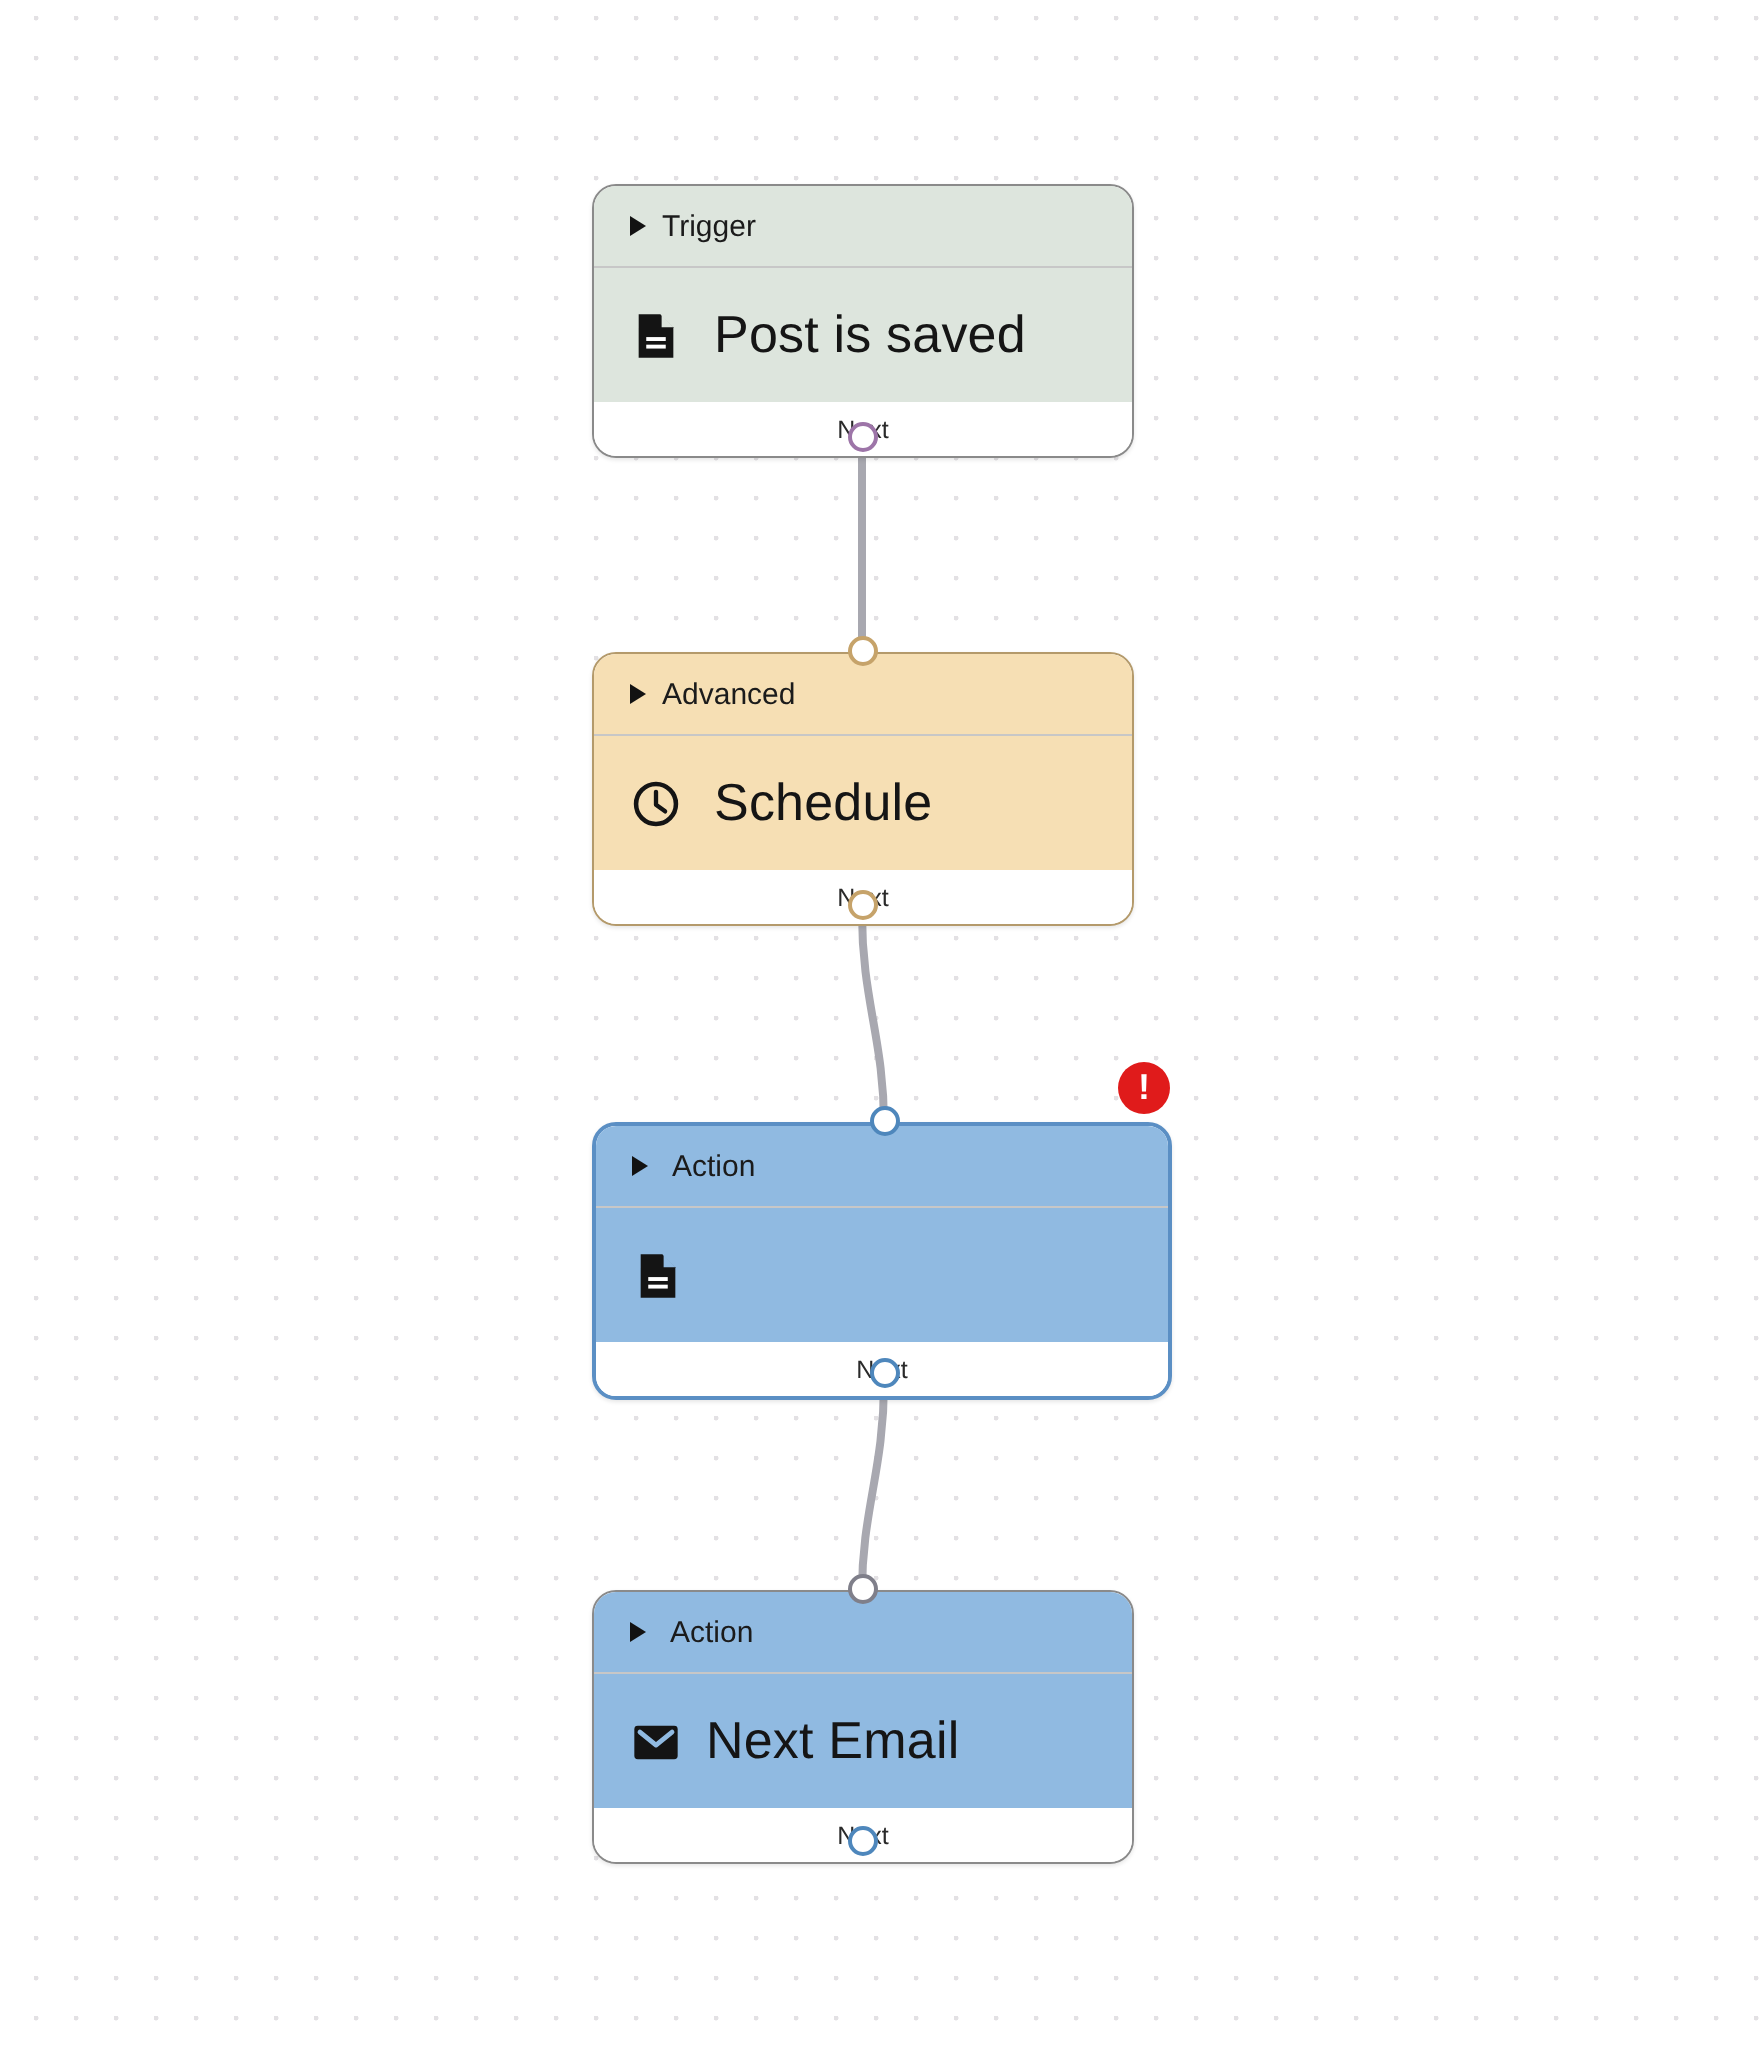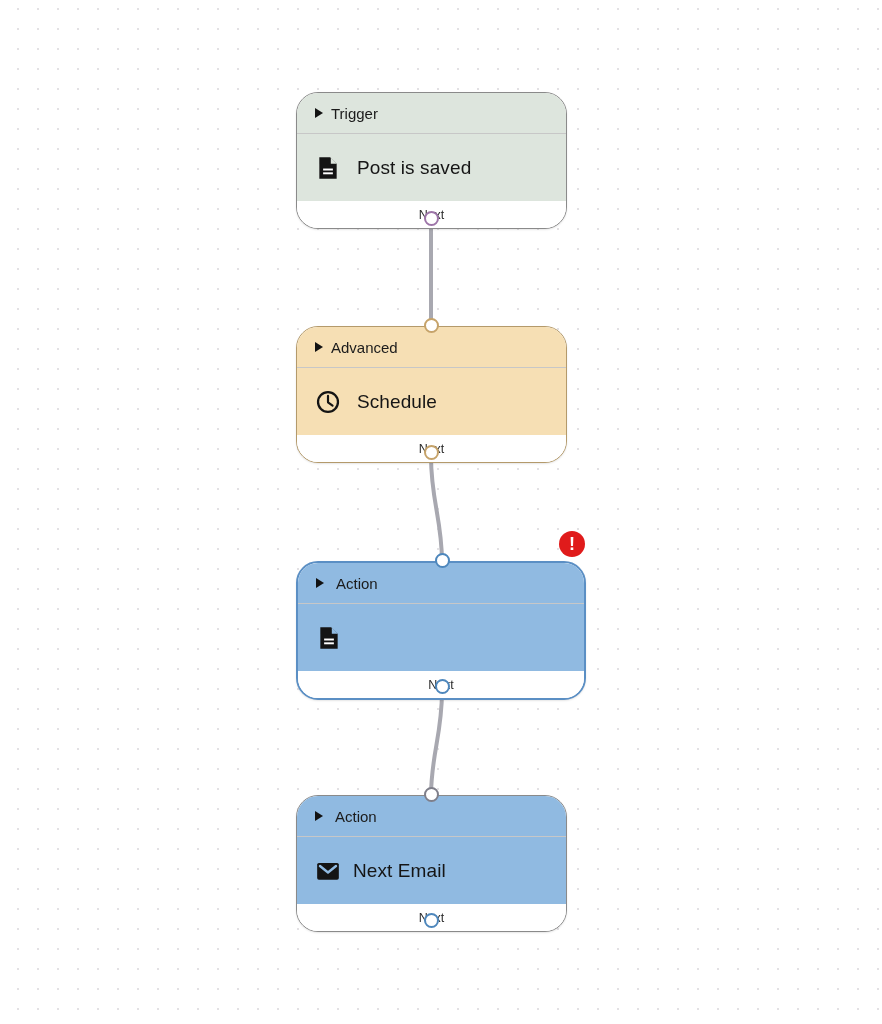--- a/index.html
+++ b/index.html
@@ -34,21 +34,21 @@
     top: 0;
     width: 882px;
     height: 1024px;
     pointer-events: none;
   }
 
   
   .node {
     position: absolute;
     box-sizing: border-box;
-    border-radius: 22px;
+    border-radius: 12px;
     background: #ffffff;
     border: 1px solid #8a8a8a;
     box-shadow: 0 1px 2px rgba(0,0,0,0.10);
     overflow: hidden;
   }
   .node.selected {
     border: 2px solid #5b8fc4;
   }
 
   .node-header {
@@ -76,21 +76,21 @@
   }
   .node-body {
     display: flex;
     align-items: center;
     gap: 16px;
     height: 67px;
     padding: 0 18px;
     box-sizing: border-box;
   }
   .node-body .title {
-    font-size: 19px;
+    font-size: 26px;
     color: #151515;
     letter-spacing: 0.1px;
     white-space: nowrap;
   }
   .node-icon {
     width: 26px;
     height: 26px;
     flex: 0 0 26px;
     display: block;
   }

